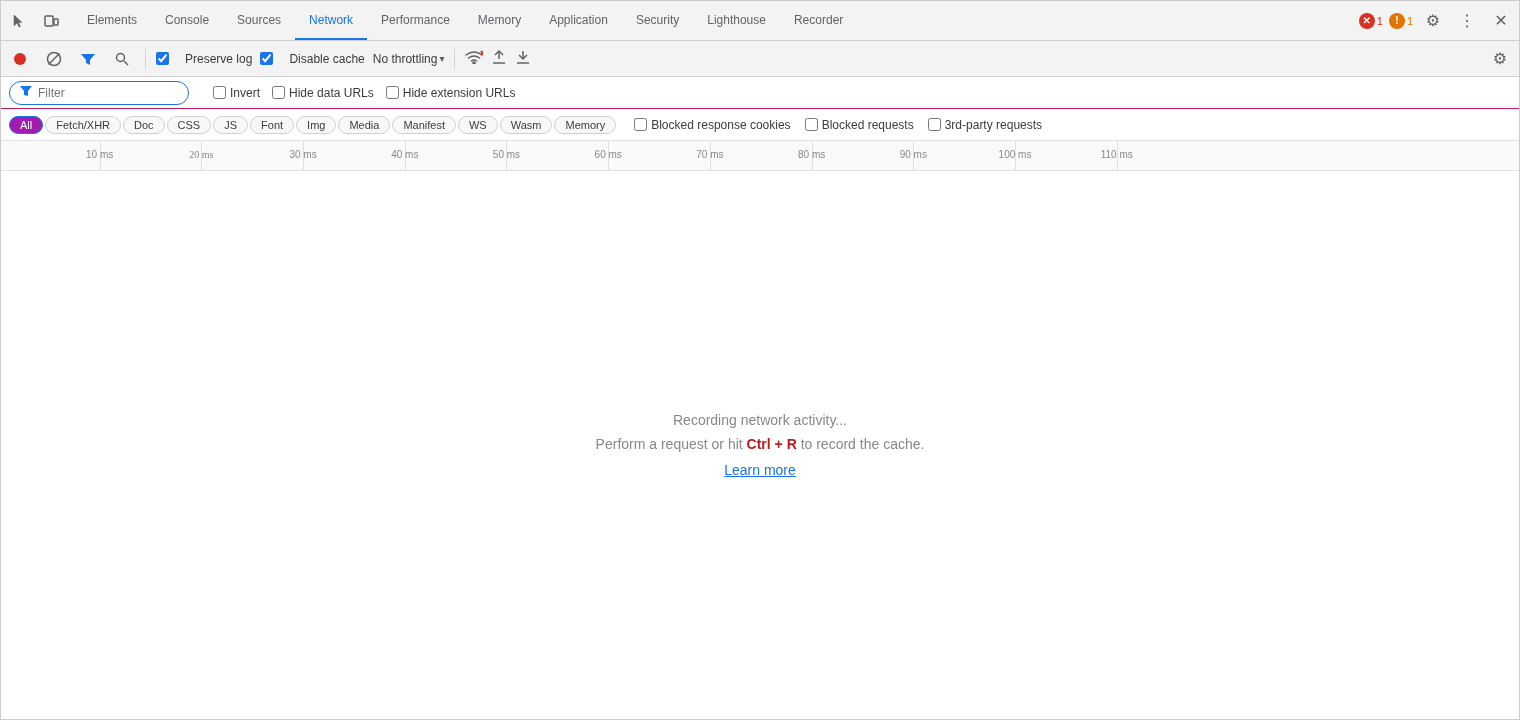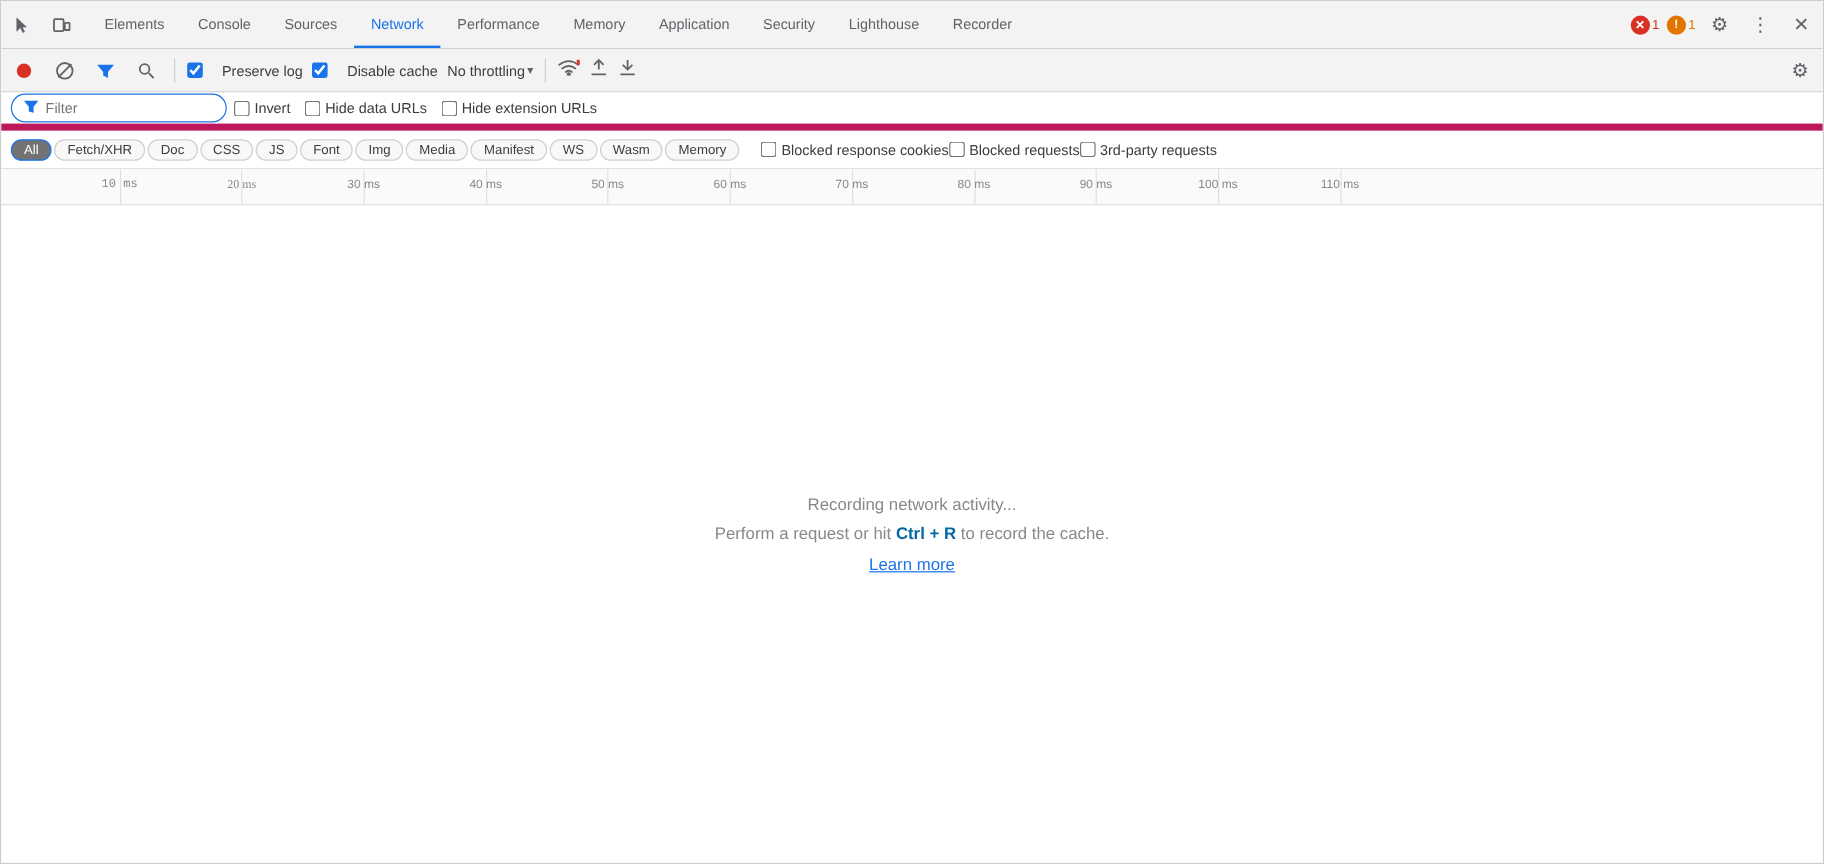--- a/index.html
+++ b/index.html
@@ -32,46 +32,46 @@
     .checkbox-label input[type="checkbox"] { width: 13px; height: 13px; accent-color: #1a73e8; }
     .throttle-select { display: flex; align-items: center; gap: 2px; cursor: pointer; }
     .throttle-text { font-size: 12px; color: #3c3c3c; }
     .throttle-arrow { font-size: 10px; color: #5f6368; }
     .toolbar-separator { width: 1px; height: 20px; background: #d0d0d0; margin: 0 2px; }
     .wifi-icon { font-size: 16px; color: #5f6368; cursor: pointer; }
     .upload-icon, .download-icon { font-size: 16px; color: #5f6368; cursor: pointer; }
     .settings-btn-right { margin-left: auto; width: 26px; height: 26px; border: none; background: transparent; cursor: pointer; border-radius: 3px; display: flex; align-items: center; justify-content: center; font-size: 16px; color: #5f6368; }
 
     
-    .filter-row { display: flex; align-items: center; height: 32px; background: #fff; border-bottom: 6px solid #be185d; padding: 0 8px; gap: 6px; flex-shrink: 0; }
+    .filter-row { display: flex; align-items: center; height: 32px; background: #fff; border-bottom: 1px solid #be185d; padding: 0 8px; gap: 24px; flex-shrink: 0; }
     .filter-input-wrap { display: flex; align-items: center; border: 1.5px solid #1a73e8; border-radius: 14px; padding: 0 10px; height: 24px; gap: 6px; background: #fff; min-width: 180px; }
     .filter-input-icon { color: #1a73e8; font-size: 13px; }
     .filter-input { border: none; outline: none; font-size: 12px; color: #3c3c3c; background: transparent; width: 120px; }
     .filter-checks { display: flex; align-items: flex-end; gap: 12px; }
     .filter-check { display: flex; align-items: center; gap: 4px; cursor: pointer; font-size: 12px; color: #3c3c3c; }
     .filter-check input[type="checkbox"] { width: 13px; height: 13px; }
 
     
     .type-filter-row { display: flex; align-items: center; height: 32px; background: #fff; border-bottom: 1px solid #e0e0e0; padding: 0 8px; gap: 2px; flex-shrink: 0; }
     .type-tab { padding: 2px 10px; border: 1px solid #d0d0d0; border-radius: 10px; font-size: 11px; cursor: pointer; background: #f8f8f8; color: #3c3c3c; white-space: nowrap; }
-    .type-tab.active { background: #737373; color: #fff; border-color: #1a73e8; }
-    .type-checkboxes { display: flex; align-items: center; margin-left: 16px; }
+    .type-tab.active { background: #a21caf; color: #fff; border-color: #1a73e8; }
+    .type-checkboxes { display: flex; align-items: center; gap: 14px; margin-left: 16px; }
     .type-check { display: flex; align-items: center; gap: 4px; font-size: 12px; color: #3c3c3c; cursor: pointer; }
     .type-check input[type="checkbox"] { width: 13px; height: 13px; }
 
     
     .timeline-header { display: flex; align-items: center; height: 30px; background: #fafafa; border-bottom: 1px solid #e0e0e0; position: relative; flex-shrink: 0; padding-left: 8px; overflow: hidden; }
     .timeline-tick { position: absolute; font-size: 10px; color: #888; top: 8px; transform: translateX(-50%); white-space: nowrap; }
     .timeline-line { position: absolute; top: 0; bottom: 0; width: 1px; background: #e0e0e0; }
 
     
     .main-content { flex: 1; display: flex; flex-direction: column; align-items: center; justify-content: center; background: #fff; overflow: hidden; }
     .recording-text { font-size: 14px; color: #888; margin-bottom: 8px; }
     .instruction-text { font-size: 14px; color: #888; margin-bottom: 10px; }
-    .instruction-text strong { color: #0369a1; font-weight: 600; text-align: right; }
+    .instruction-text strong { color: #b91c1c; font-weight: 600; text-align: right; }
     .learn-more-link { font-size: 14px; color: #1a73e8; text-decoration: underline; cursor: pointer; }
   </style>
 </head>
 <body>
 
 <div class="devtools-window">
 
   <div class="top-nav">
     <div class="nav-icons">
       <button class="nav-icon-btn" title="Select element">
@@ -229,21 +229,21 @@
       </label>
       <label class="type-check">
         <input type="checkbox" style="">
         <span>3rd-party requests</span>
       </label>
     </div>
   </div>
 
   <div class="timeline-header" id="timeline-header">
   <div class="timeline-line" style="left: 6.5%;"></div>
-      <div class="timeline-tick" style="left: 6.5%; font-family: Liberation Mono, monospace;">10 ms</div>
+      <div class="timeline-tick" style="left: 6.5%;">10 ms</div>
       <div class="timeline-line" style="left: 13.2%;"></div>
       <div class="timeline-tick" style="left: 13.2%; font-family: Liberation Serif, serif;">20 ms</div>
       <div class="timeline-line" style="left: 19.9%;"></div>
       <div class="timeline-tick" style="left: 19.9%;">30 ms</div>
       <div class="timeline-line" style="left: 26.6%;"></div>
       <div class="timeline-tick" style="left: 26.6%;">40 ms</div>
       <div class="timeline-line" style="left: 33.3%;"></div>
       <div class="timeline-tick" style="left: 33.3%;">50 ms</div>
       <div class="timeline-line" style="left: 40%;"></div>
       <div class="timeline-tick" style="left: 40%;">60 ms</div>

